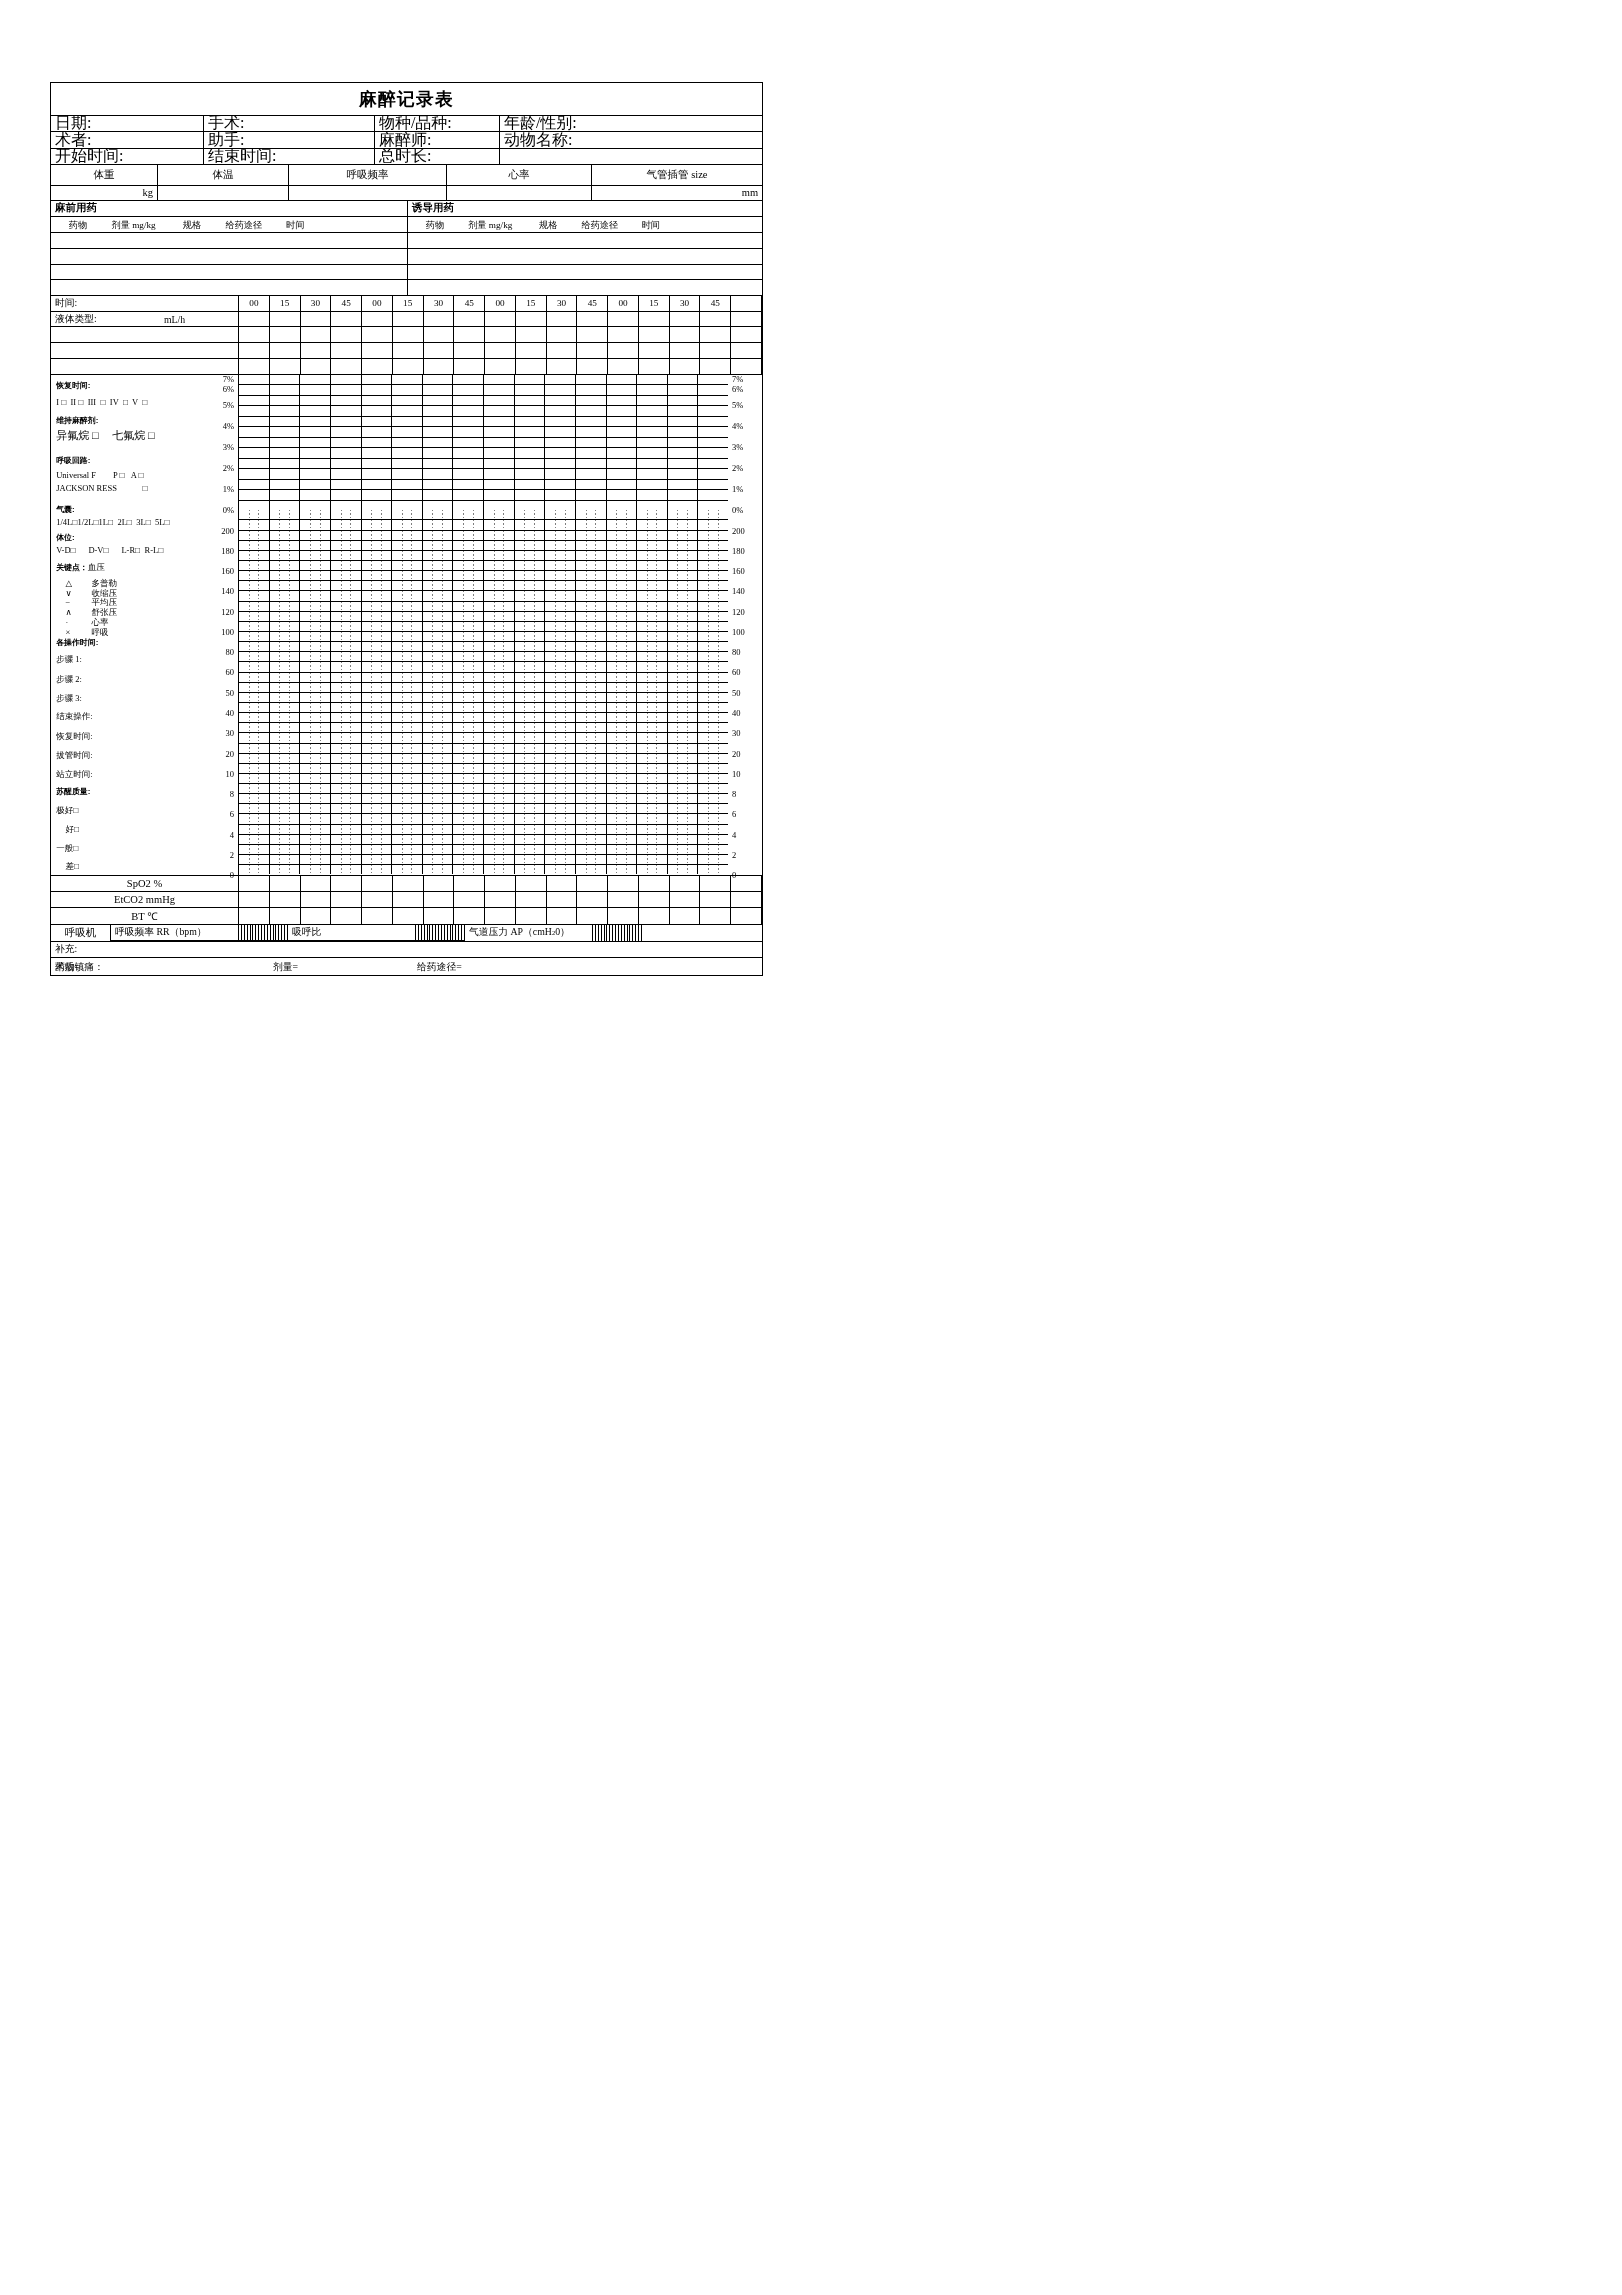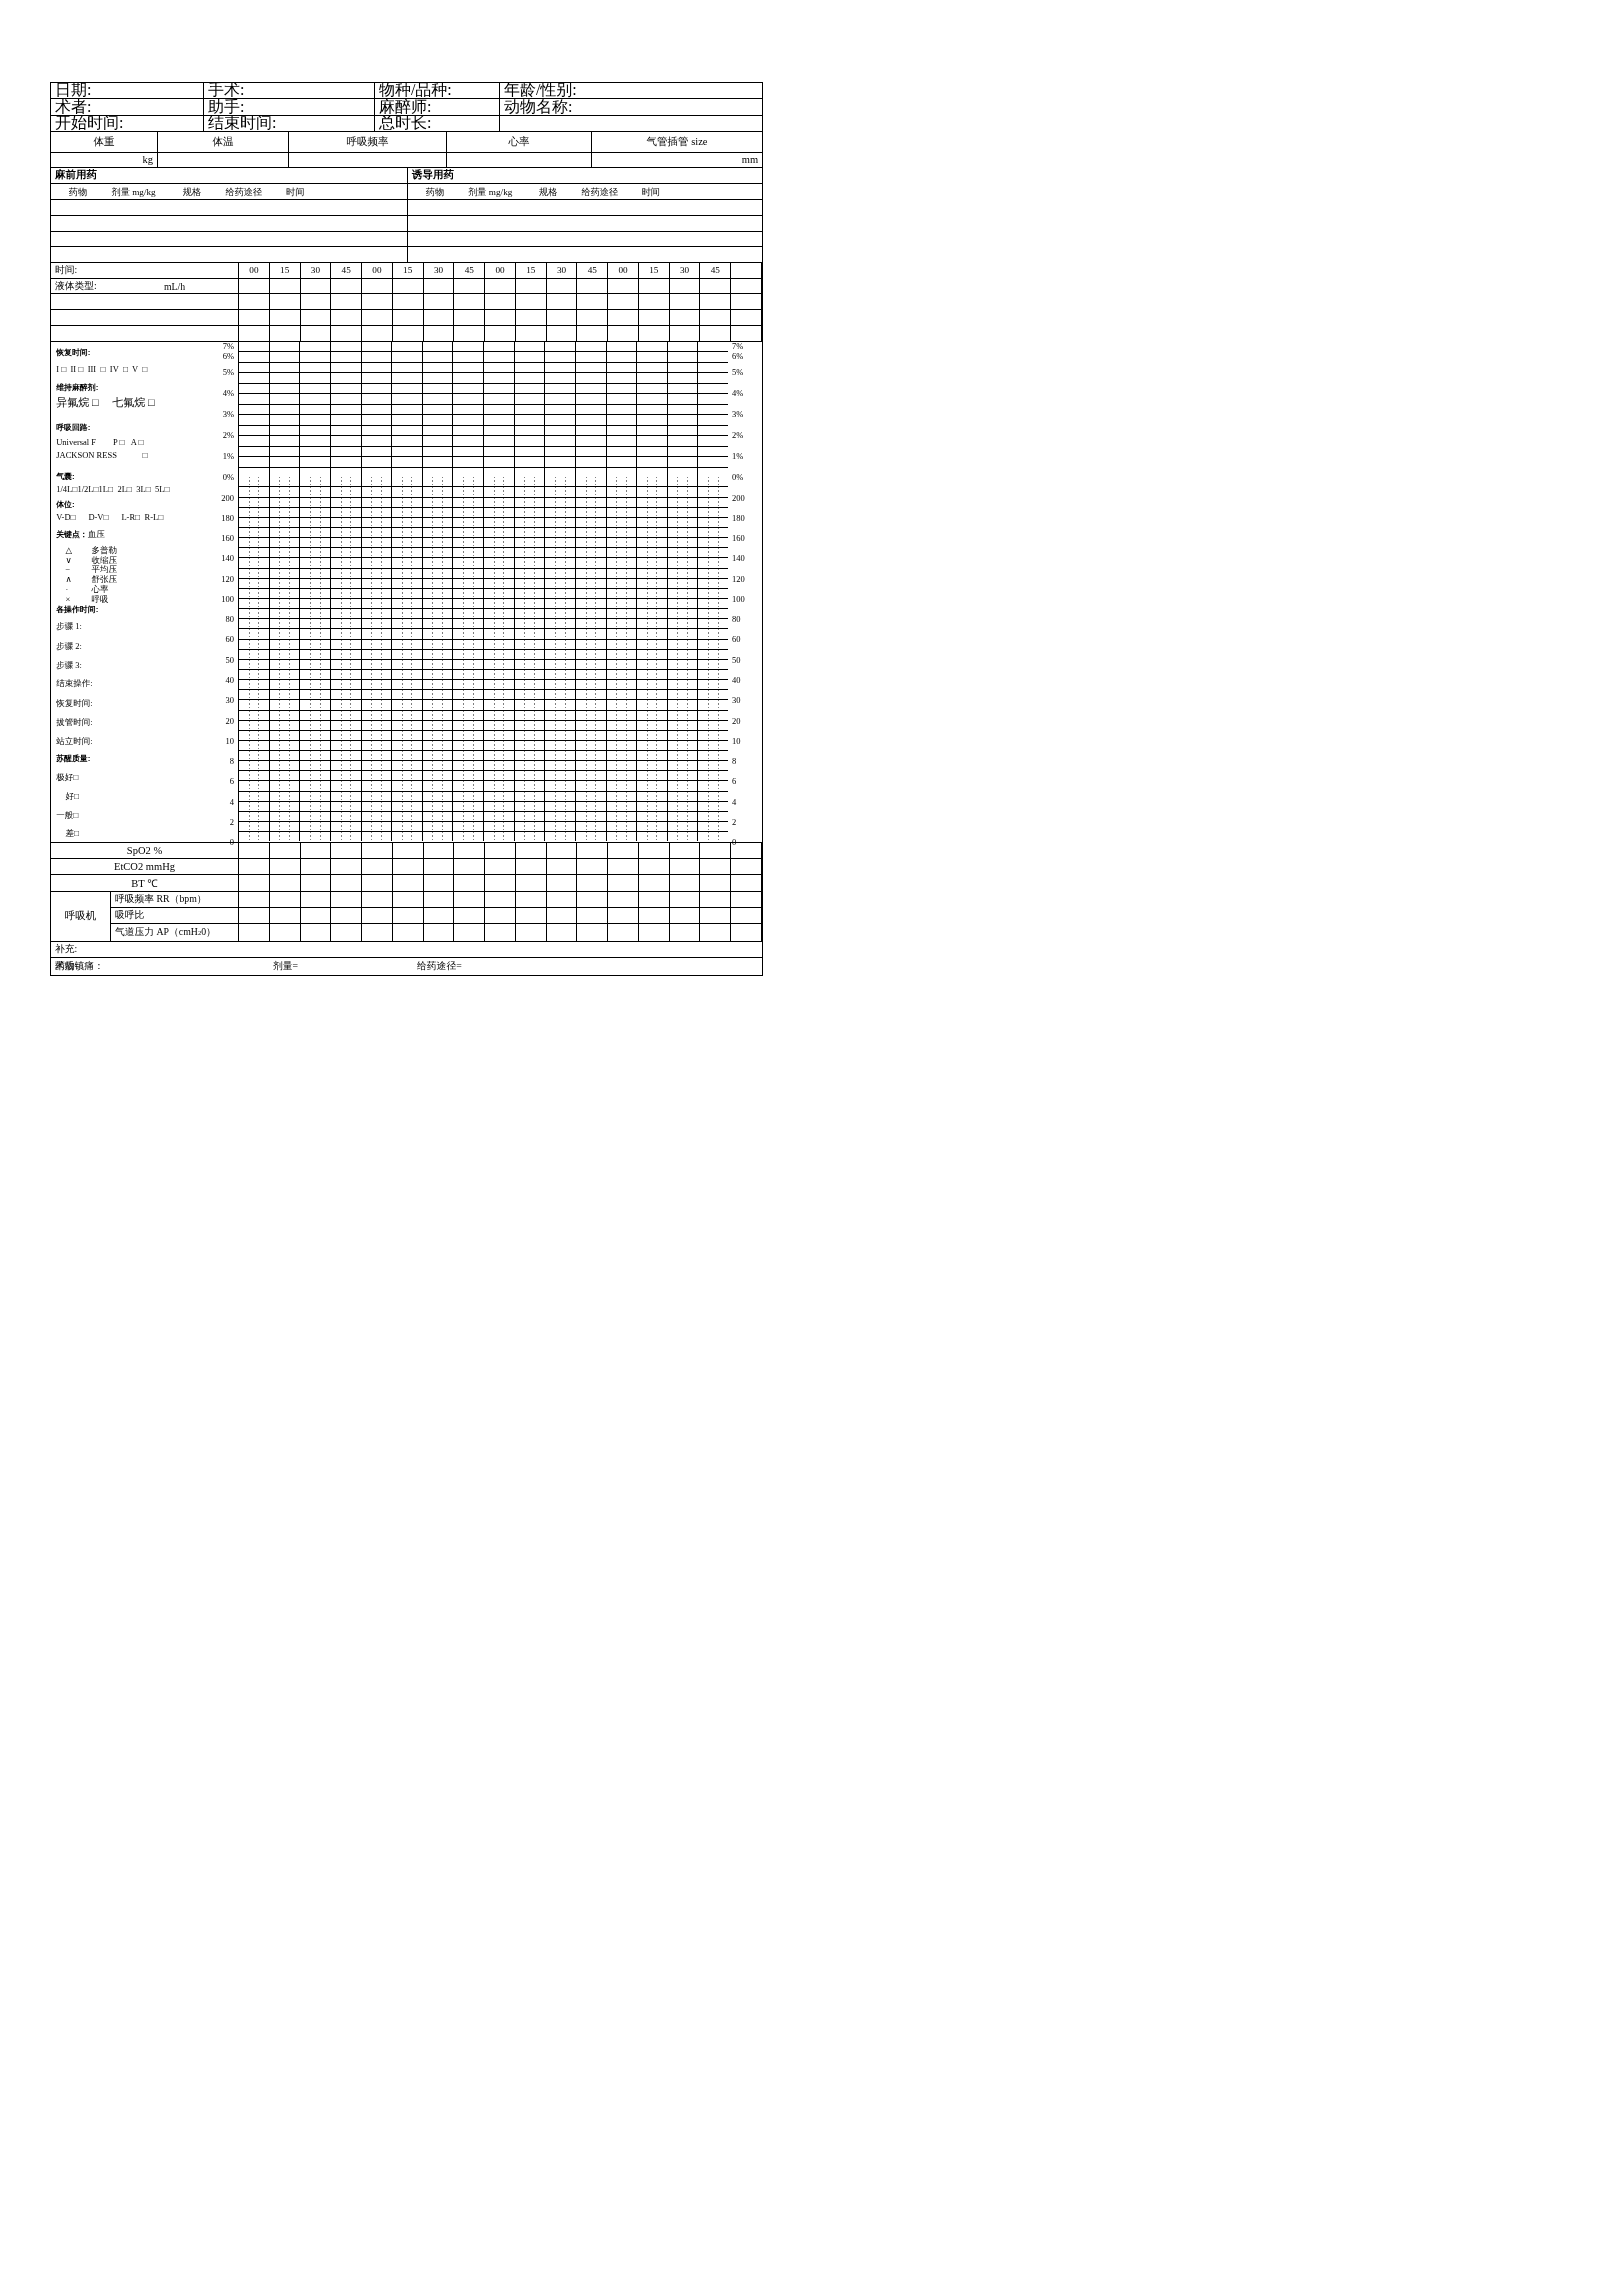--- a/index.html
+++ b/index.html
@@ -88,37 +88,40 @@
   .sb-t { font-size:8.5px; }
   .sb-big { font-size:11px; }
   .leg { position:absolute; left:14.4px; white-space:pre; font-size:8.5px; }
   .leg .sym { display:inline-block; width:26px; }
 
   .brow { height:16.4px; }
   .brow .label-cell { justify-content:center; padding-left:0; font-size:10.5px; }
 
   .vent-block { display:flex; border-bottom:1.3px solid #000; }
   .ventlab { width:60px; border-right:0.7px solid #000; display:flex; align-items:center; justify-content:center; font-size:10.5px; }
-  .ventrows { flex:1; display:flex; flex-direction:column;text-align:right; }
+  .ventrows { flex:1; display:flex; flex-direction:row;text-align:right; }
   .ventrow { display:flex; height:16.4px; border-bottom:0.7px solid #000; }
   .ventrow:last-child { border-bottom:none; }
   .ventrow .sub { width:128px; border-right:0.7px solid #000; display:flex; align-items:center; padding-left:3.9px; font-size:9.8px; }
   .ventrow .sub sub { font-size:6.5px; }
 
   .full-row { height:16.4px; display:flex; align-items:center; padding-left:3.9px; font-size:9.8px; border-bottom:1.3px solid #000; }
   .comp-row { height:35px; display:block; padding:1.3px 3.9px 0 3.9px; font-size:9.8px; line-height:16.4px; border-bottom:1.3px solid #000; white-space:pre-wrap; }
   .post-row { height:16.4px; position:relative; font-size:9.8px; }
   .post-row span { position:absolute; top:50%; transform:translateY(-50%); white-space:pre; }
 </style>
 </head>
 <body>
 
 <div class="page">
   <div class="form">
 
+    <div class="row title-row">
+      <div class="title">麻醉记录表</div>
+    </div>
 
     <div class="row info-row">
       <div class="cell ic1">
           <span>日期:</span>
         </div>
       <div class="cell ic2">
           <span>手术:</span>
         </div>
       <div class="cell ic3">
           <span>物种/品种:</span>

